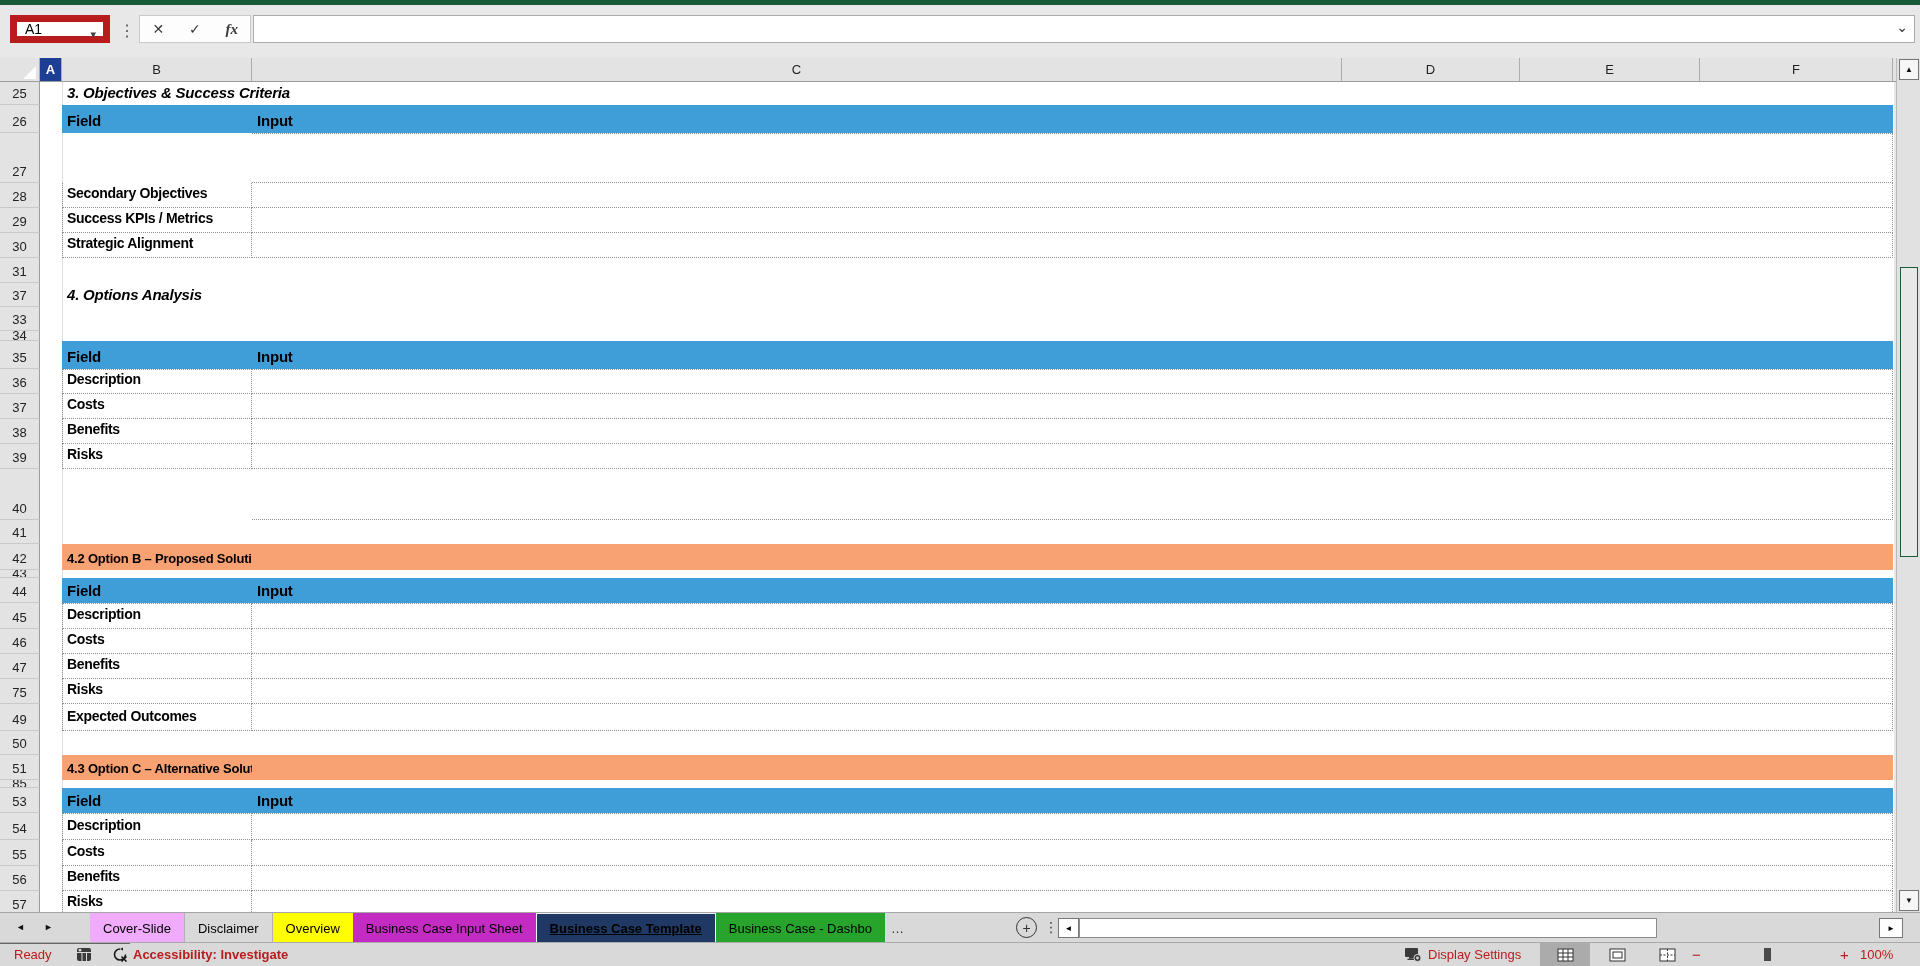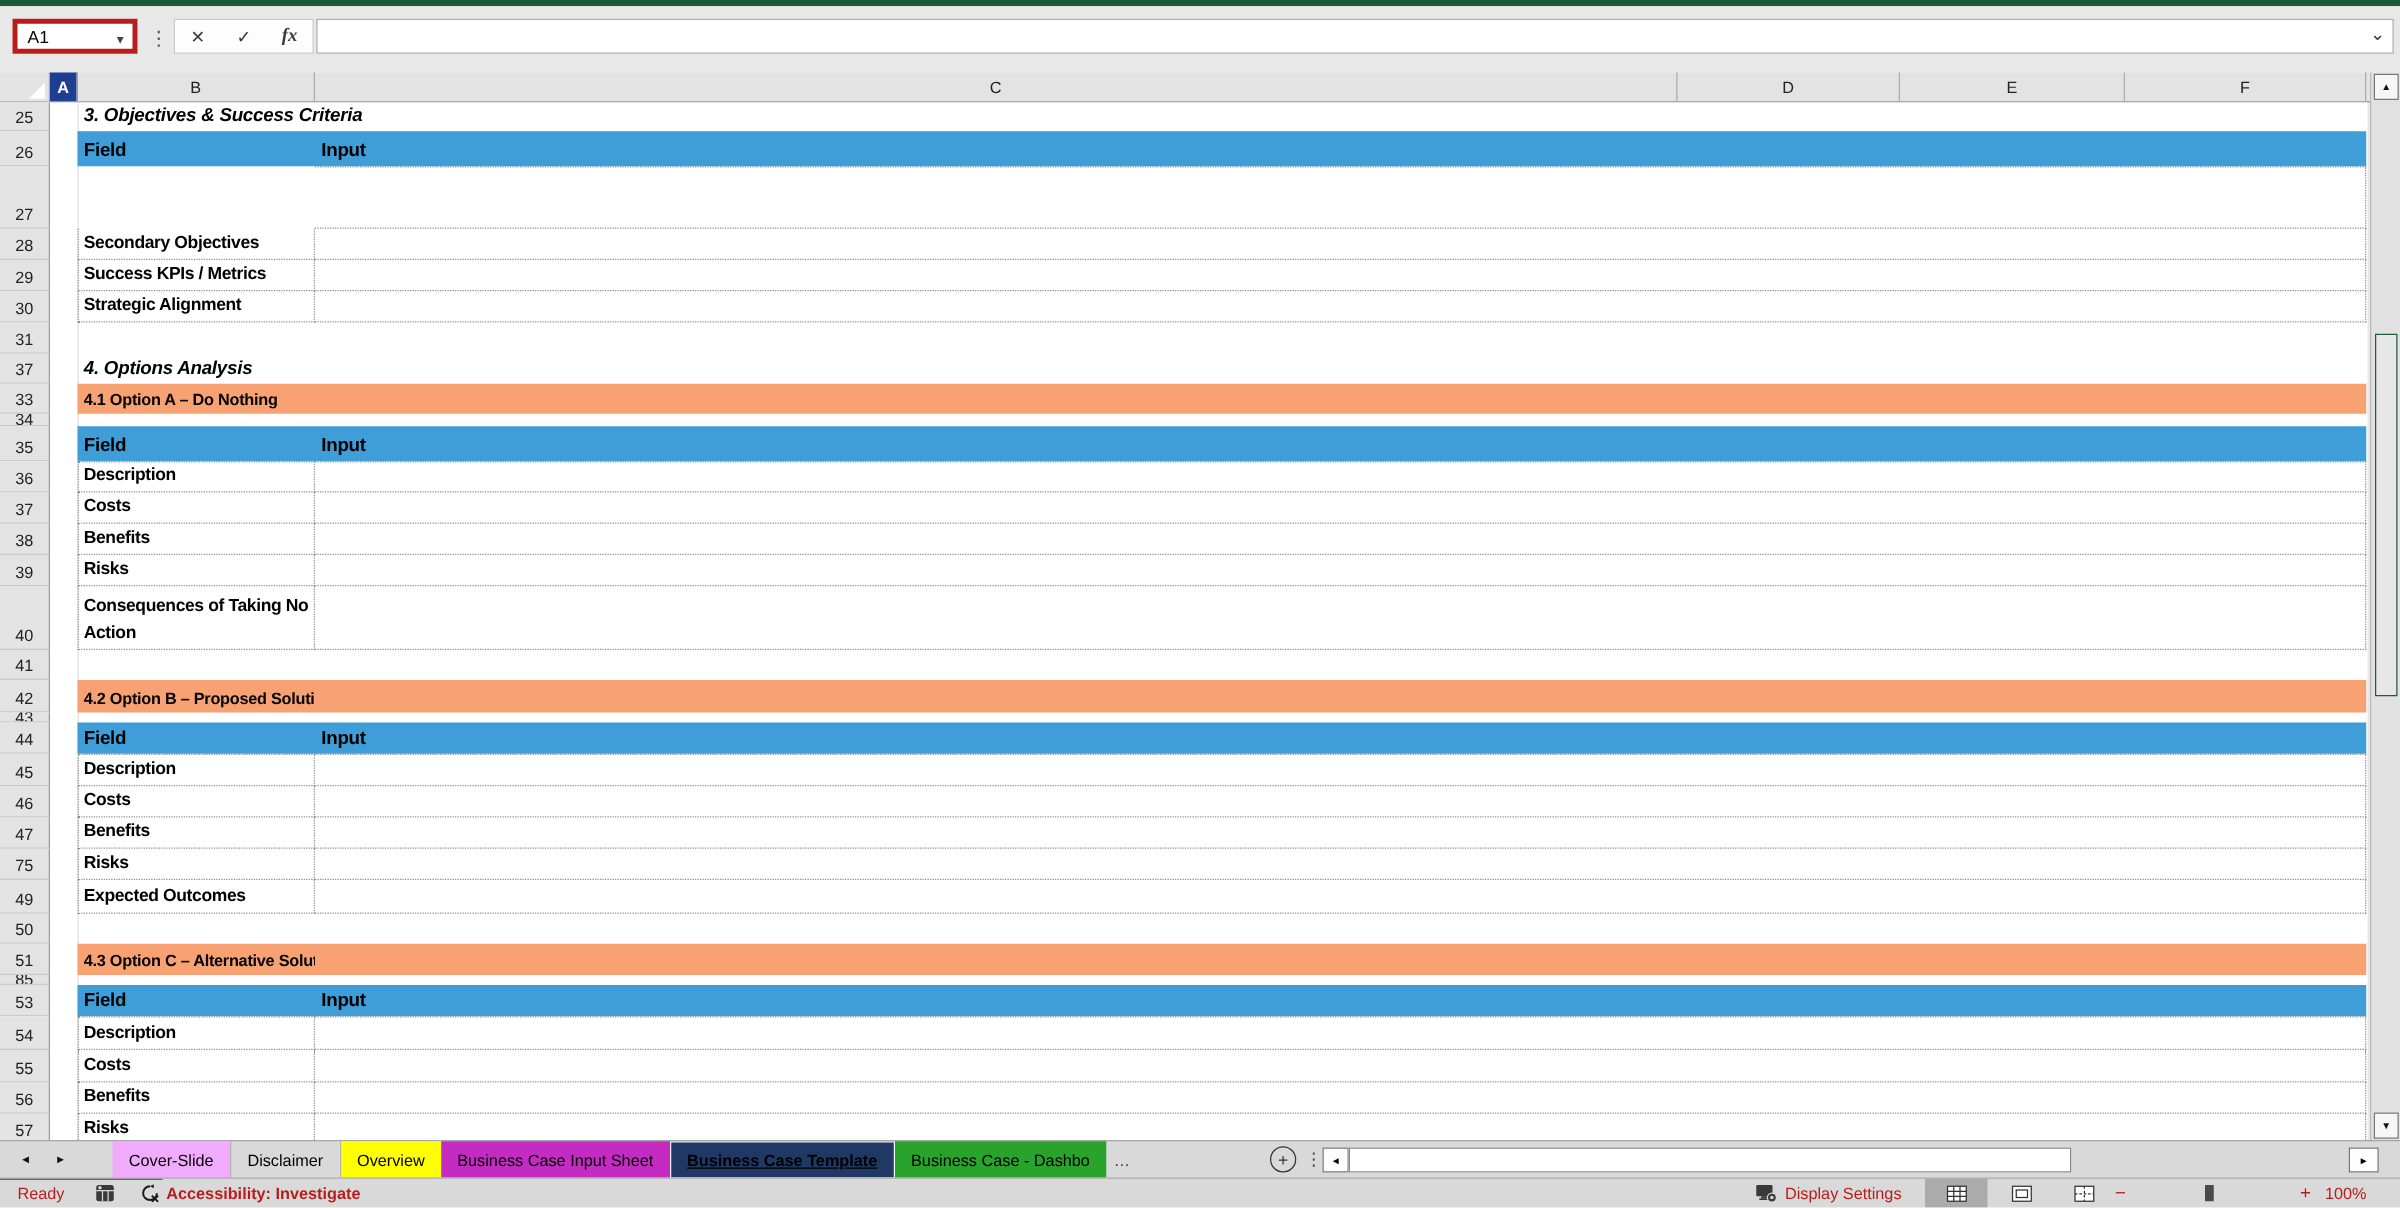--- a/index.html
+++ b/index.html
@@ -3,21 +3,21 @@
 <meta charset="utf-8">
 <style>
   * { box-sizing: border-box; margin: 0; padding: 0; }
   html,body { width:1920px; height:966px; overflow:hidden; }
   body { position:relative; background:#E8E8E8; font-family:"Liberation Sans", sans-serif; color:#000; }
 
   .titlebar { position:absolute; left:0; top:0; width:1920px; height:5px; background:#185C37; }
 
   
   .formula-row { position:absolute; left:0; top:5px; width:1920px; height:53px; background:#E8E8E8; }
-  .namebox { position:absolute; left:10px; top:10px; width:100px; height:28px; background:#fff; border:4px solid #b91c1c; display:flex; align-items:center; padding-left:8px; font-size:14px; }
+  .namebox { position:absolute; left:10px; top:10px; width:100px; height:28px; background:#fff; border:7px solid #b91c1c; display:flex; align-items:center; padding-left:8px; font-size:14px; }
   .namebox .dd { position:absolute; right:7px; top:6px; font-size:11px; color:#444; }
   .fdots { position:absolute; left:119px; top:16px; color:#555; font-size:16px; letter-spacing:0; }
   .fbtns { position:absolute; left:139px; top:10px; width:112px; height:28px; background:#FDFDFD; border:1px solid #C9C9C9; display:flex; align-items:center; justify-content:space-around; }
   .fbtn { font-size:14px; color:#3A3A3A; width:24px; text-align:center; }
   .fbtn.fx { font-family:"Liberation Serif", serif; font-style:italic; font-weight:bold; font-size:15px; }
   .fbar { position:absolute; left:253px; top:10px; width:1662px; height:28px; background:#fff; border:1px solid #ACACAC; font-size:14px; padding:4px 20px 4px 6px; }
   .fbar .chev { position:absolute; right:6px; top:3px; font-size:14px; color:#333; }
 
   
   .col-headers { position:absolute; left:0; top:58px; width:1896px; height:24px; background:#E3E3E3; border-bottom:1px solid #9C9C9C; }
@@ -132,25 +132,20 @@
     <div class="rowhead" style="top: 126px; height: 25px;">29</div>
     <div class="cell-field" style="top: 126px; height: 25px;">Success KPIs / Metrics</div>
     <div class="cell-input" style="top: 126px; height: 25px; width: 1641px;"></div>
     <div class="rowhead" style="top: 151px; height: 25px;">30</div>
     <div class="cell-field" style="top: 151px; height: 25px;">Strategic Alignment</div>
     <div class="cell-input" style="top: 151px; height: 25px; width: 1641px;"></div>
     <div class="rowhead" style="top: 176px; height: 25px;">31</div>
     <div class="rowhead" style="top: 201px; height: 24px;">37</div>
     <div class="section-label" style="top: 201px; height: 24px;">4. Options Analysis</div>
     <div class="rowhead" style="top: 225px; height: 24px;">33</div>
-    <div class="bandrow orange" style="top: 225px; height: 24px;">
-      <div class="band-inner">
-        <span class="band-label">4.1 Option A – Do Nothing</span>
-      </div>
-    </div>
     <div class="rowhead collapsed" style="top: 249px; height: 10px;">34</div>
     <div class="rowhead" style="top: 259px; height: 28px;">35</div>
     <div class="bandrow blue" style="top: 259px; height: 28px;">
       <div class="band-inner">
         <span class="field-h">Field</span>
         <span class="input-h">Input</span>
       </div>
     </div>
     <div class="rowhead" style="top: 287px; height: 25px;">36</div>
     <div class="cell-field btop" style="top: 287px; height: 25px;">Description</div>
@@ -158,21 +153,20 @@
     <div class="rowhead" style="top: 312px; height: 25px;">37</div>
     <div class="cell-field" style="top: 312px; height: 25px;">Costs</div>
     <div class="cell-input" style="top: 312px; height: 25px; width: 1641px;"></div>
     <div class="rowhead" style="top: 337px; height: 25px;">38</div>
     <div class="cell-field" style="top: 337px; height: 25px;">Benefits</div>
     <div class="cell-input" style="top: 337px; height: 25px; width: 1641px;"></div>
     <div class="rowhead" style="top: 362px; height: 25px;">39</div>
     <div class="cell-field" style="top: 362px; height: 25px;">Risks</div>
     <div class="cell-input" style="top: 362px; height: 25px; width: 1641px;"></div>
     <div class="rowhead" style="top: 387px; height: 51px;">40</div>
-    <div class="cell-field" style="top: 387px; height: 51px;">Consequences of Taking No Action</div>
     <div class="cell-input" style="top: 387px; height: 51px; width: 1641px;"></div>
     <div class="rowhead" style="top: 438px; height: 24px;">41</div>
     <div class="rowhead" style="top: 462px; height: 26px;">42</div>
     <div class="bandrow orange" style="top: 462px; height: 26px;">
       <div class="band-inner">
         <span class="band-label">4.2 Option B – Proposed Solution</span>
       </div>
     </div>
     <div class="rowhead collapsed" style="top: 488px; height: 8px;">43</div>
     <div class="rowhead" style="top: 496px; height: 25px;">44</div>

